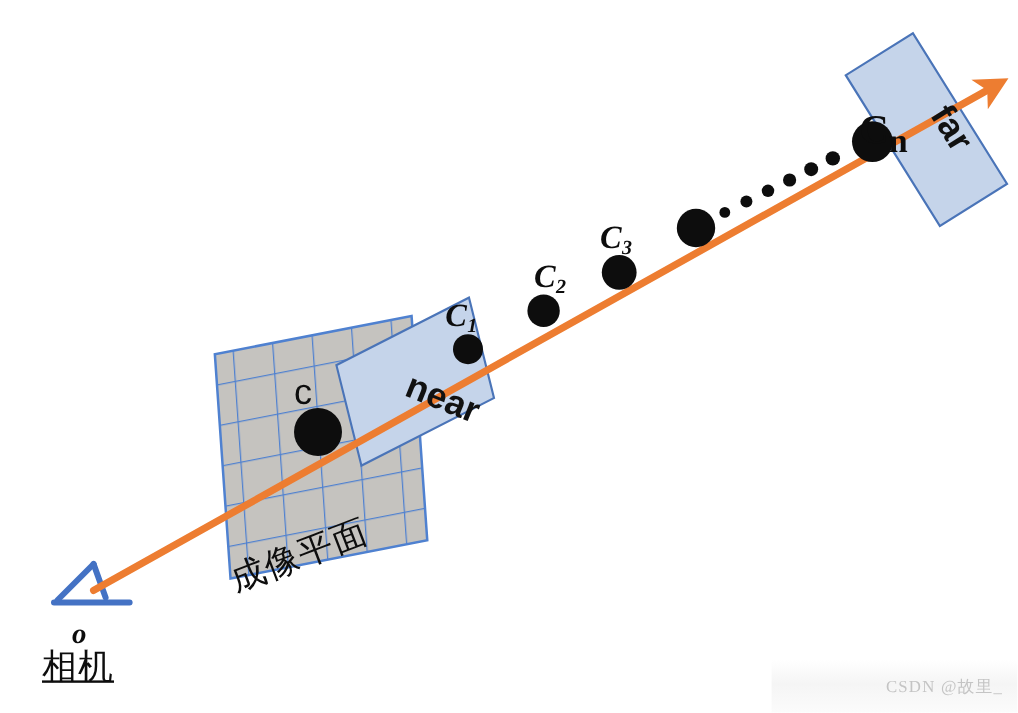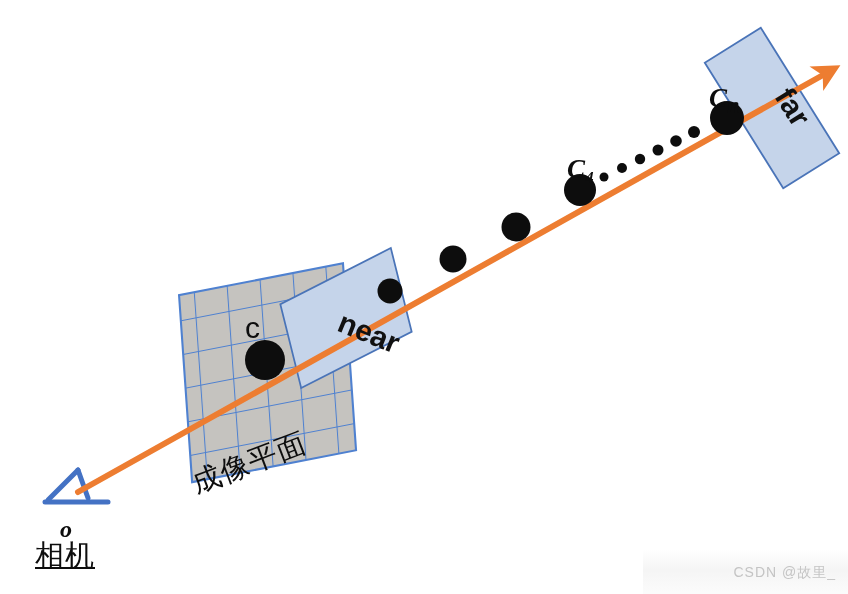--- a/index.html
+++ b/index.html
@@ -45,23 +45,22 @@
     top: 0.30em;
     left: 0.02em;
   }
   .lbl-plane-c {
     font-family: "Liberation Sans", sans-serif;
     font-size: 30px;
     font-weight: 400;
   }
   .lbl-cn-small {
     font-family: "Liberation Serif", serif;
-    font-style: italic;
     font-weight: 700;
-    font-size: 27px;
+    font-size: 34px;
   }
   .lbl-cjk {
     font-family: "DejaVu Sans", sans-serif;
     font-size: 29px;
     font-weight: 500;
     letter-spacing: 1px;
   }
   .lbl-origin {
     font-family: "Liberation Serif", serif;
     font-style: italic;
@@ -71,21 +70,21 @@
   .lbl-nearfar {
     font-family: "Liberation Sans", sans-serif;
     font-weight: 700;
     font-size: 30px;
     color: #111111;
   }
   .watermark {
     position: absolute;
     right: 12px;
     bottom: 12px;
-    font-family: Liberation Sans, sans-serif;
+    font-family: Liberation Serif, serif;
     font-size: 14px;
     color: #c4c4c4;
     letter-spacing: 1px;
     user-select: none;
   }
   .watermark-band {
     position: absolute;
     right: 0;
     bottom: 0;
     width: 205px;
@@ -140,26 +139,32 @@
       <circle cx="604" cy="177" r="4.5"></circle>
       <circle cx="622" cy="168" r="5"></circle>
       <circle cx="640" cy="159" r="5.2"></circle>
       <circle cx="658" cy="150" r="5.5"></circle>
       <circle cx="676" cy="141" r="5.8"></circle>
       <circle cx="694" cy="132" r="6"></circle>
       <circle cx="727" cy="118" r="17"></circle>
     </g>
   </svg>
 
+  <div class="lbl lbl-sample" style="left:344px; top:223px;">
+    <span>C</span><sub>1</sub>
+  </div>
 
+  <div class="lbl lbl-sample" style="left:418px; top:190px;">
+    <span>C</span><sub>2</sub>
+  </div>
 
+  <div class="lbl lbl-sample" style="left:473px; top:158px;">
+    <span>C</span><sub>3</sub>
+  </div>
 
-  <div class="lbl lbl-sample" style="left:540px; top:129px;">
-    <span>C</span><sub>4</sub>
-  </div>
 
   <div class="lbl lbl-cn-small" style="left:682px; top:58px;">
     <span>C</span><sub>n</sub>
   </div>
 
   <div class="lbl lbl-plane-c" style="left:245px; top:313px;">c</div>
 
   <div class="lbl lbl-nearfar" style="left:345px; top:307px; transform:rotate(22deg); transform-origin:left top;">near</div>
 
   <div class="lbl lbl-nearfar" style="left:795px; top:83px; transform:rotate(58deg); transform-origin:left top;">far</div>

